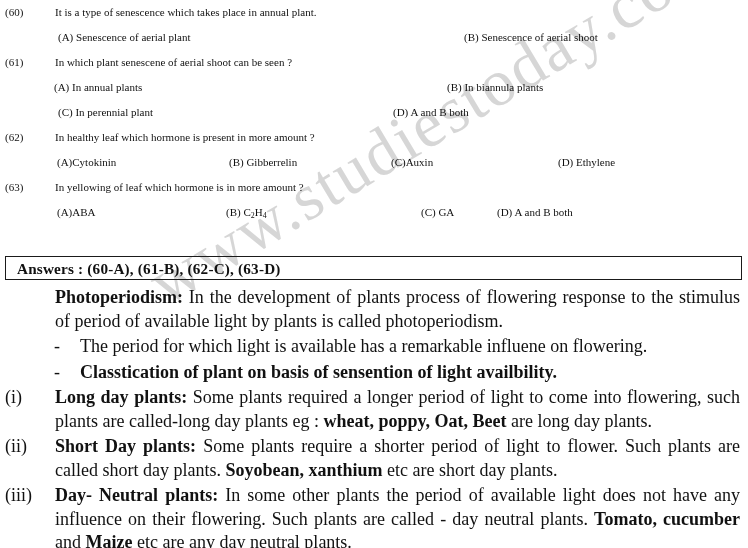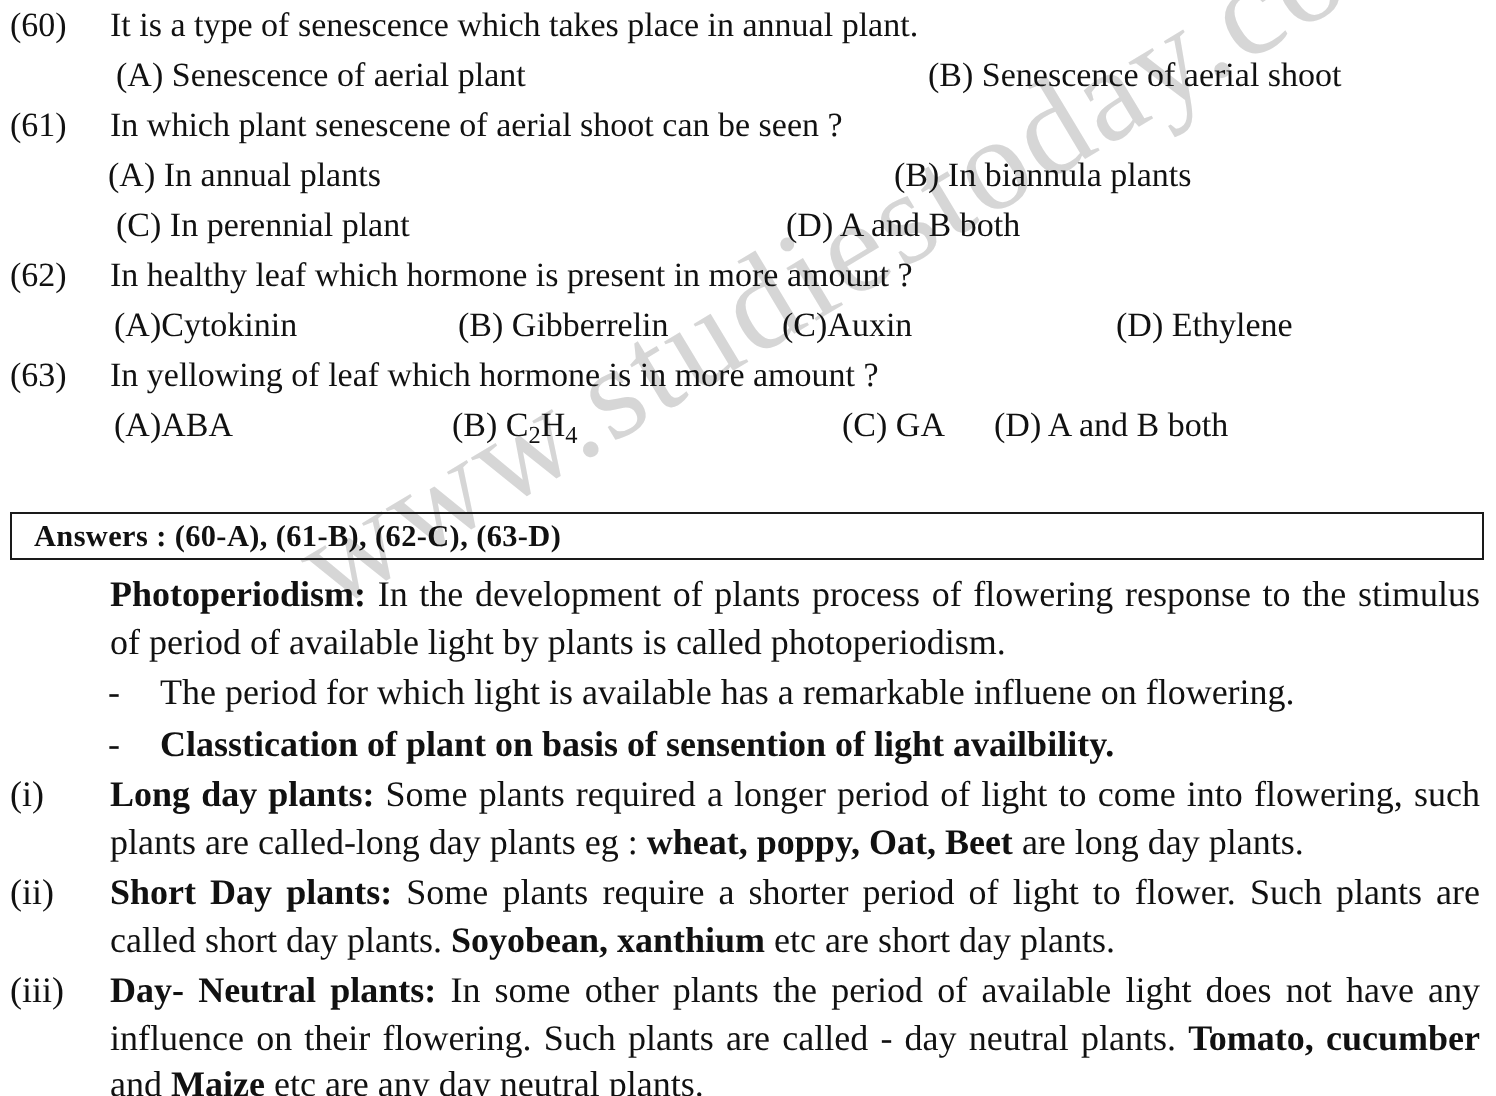--- a/index.html
+++ b/index.html
@@ -40,21 +40,21 @@
   .content {
     position: relative;
     z-index: 2;
     padding: 0;
   }
   .qblock { position: relative; }
   .qline {
     position: relative;
     height: 25px;
     line-height: 25px;
-    font-size: 17px;
+    font-size: 11px;
     white-space: nowrap;
   }
   .qnum {
     position: absolute;
     left: 5px;
     top: 0;
   }
   .qtext {
     position: absolute;
     left: 55px;

